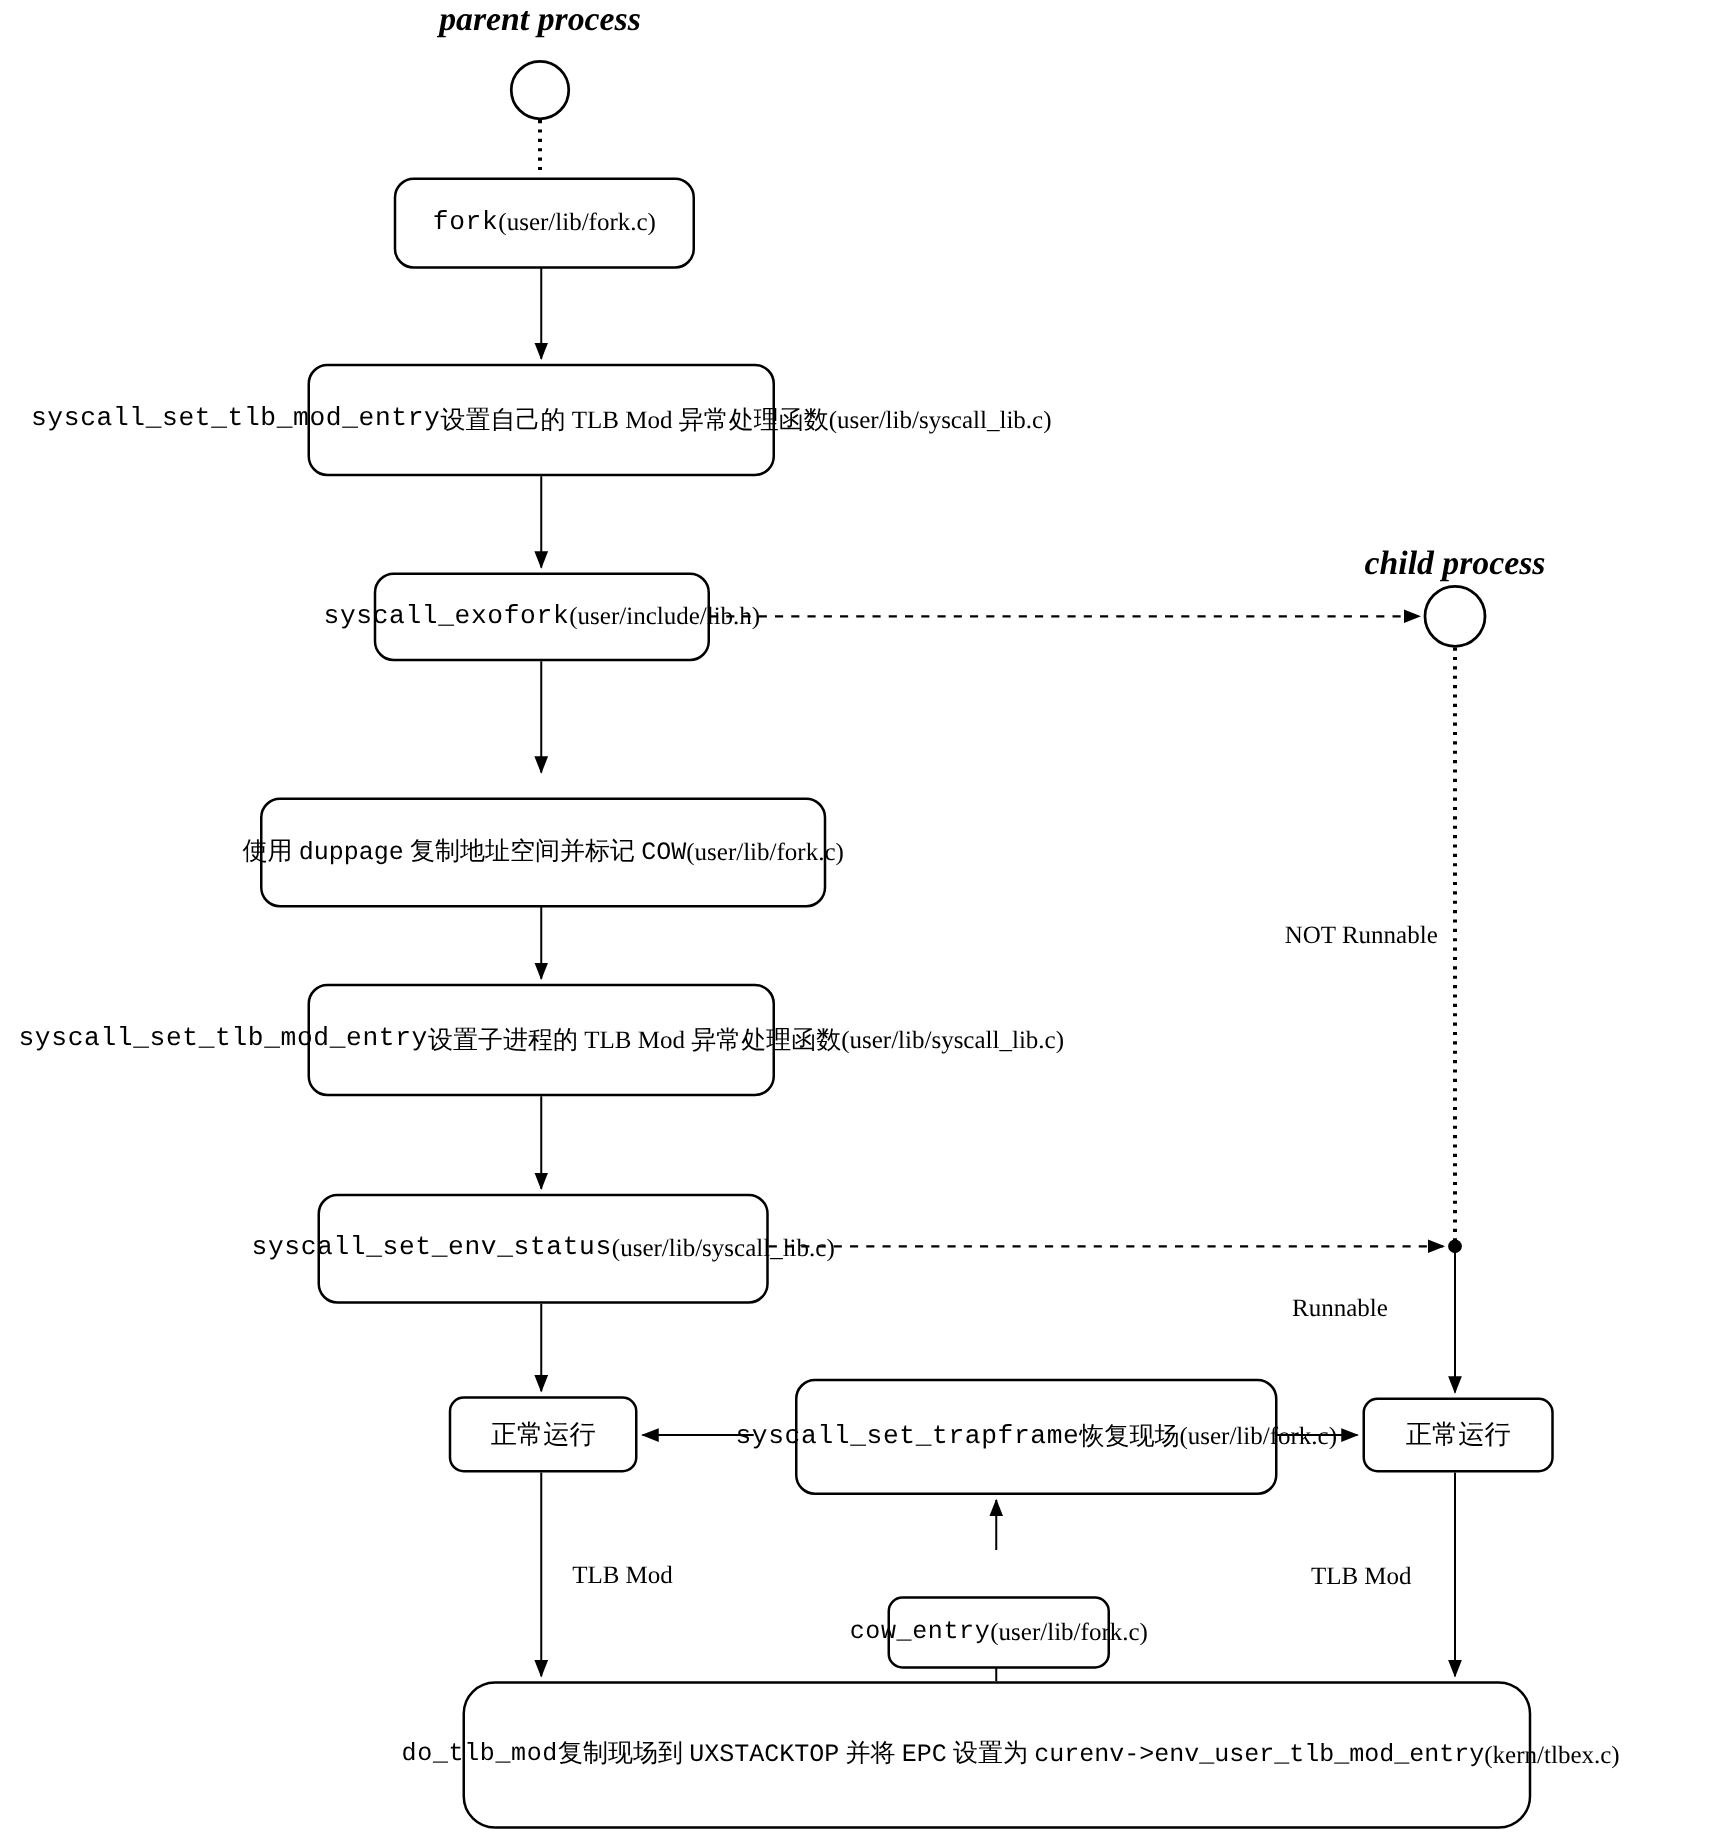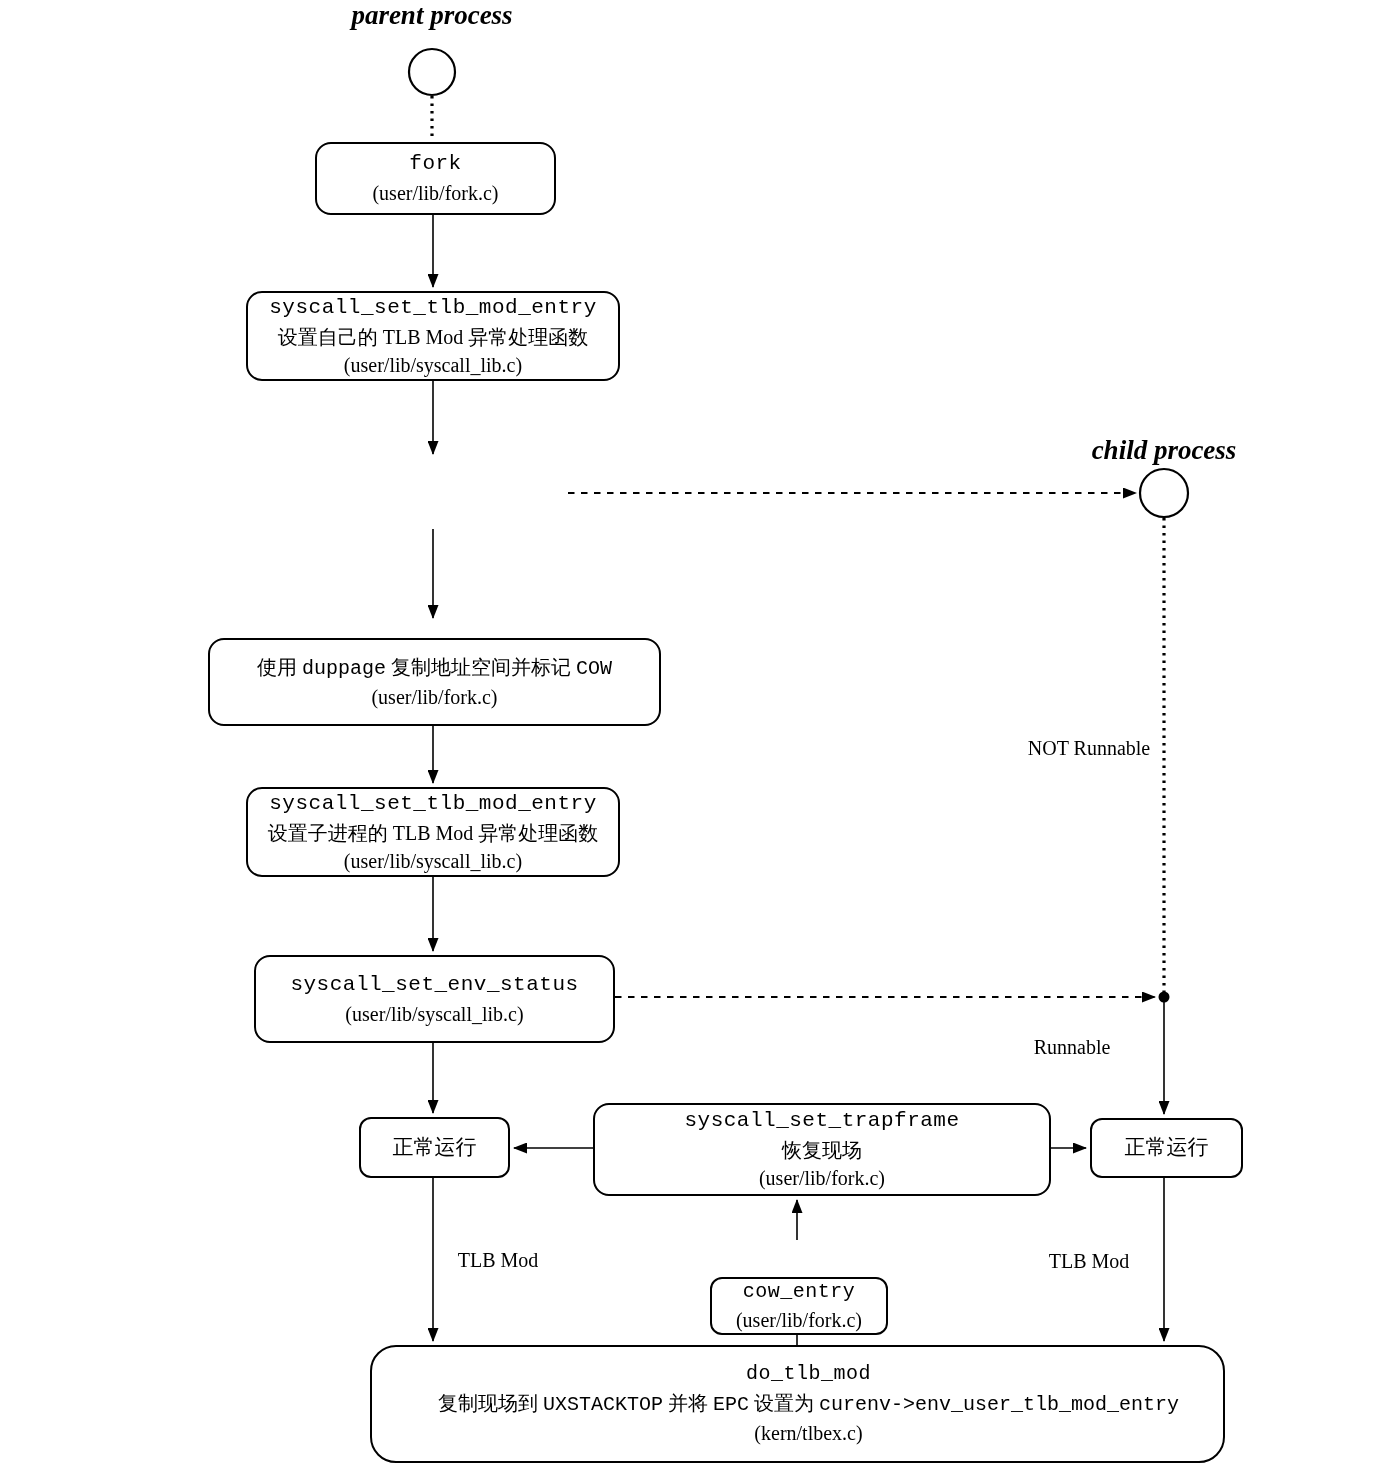--- a/index.html
+++ b/index.html
@@ -3,21 +3,21 @@
 <meta charset="utf-8">
 <style>
   html,body{margin:0;padding:0;background:#ffffff;}
   .canvas{
     position:relative;width:1386px;height:1472px;background:#ffffff;
     font-family:"Liberation Serif", serif;color:#000;overflow:hidden;
   }
   .wires{position:absolute;left:0;top:0;width:1386px;height:1472px;}
   .node{
     position:absolute;box-sizing:border-box;border:2px solid #000;border-radius:16px;
-    background:#fff;display:flex;flex-direction:column;align-items:center;justify-content:center;
+    background:#fff;display:flex;align-items:center;justify-content:center;
     text-align:center;line-height:1.42;
   }
   .node.bigr{border-radius:26px;}
   .node.smallr{border-radius:12px;}
   .t{white-space:nowrap;}
   .mono{font-family:"Liberation Mono","DejaVu Sans Mono",monospace;font-size:21px;letter-spacing:.5px;}
   .serif{font-family:"Liberation Serif",serif;font-size:20px;}
   .cjk{font-family:"Liberation Serif",serif;font-size:20px;}
   .mix .mono{font-size:20px;letter-spacing:0;}
   .lbl{position:absolute;font-size:20px;white-space:nowrap;transform:translateX(-50%);}
@@ -75,20 +75,24 @@
     <div class="t mono">fork</div>
     <div class="t serif">(user/lib/fork.c)</div>
   </div>
 
   <div class="node" style="left:246px;top:291px;width:374px;height:90px;">
     <div class="t mono">syscall_set_tlb_mod_entry</div>
     <div class="t cjk">设置自己的  TLB Mod  异常处理函数</div>
     <div class="t serif">(user/lib/syscall_lib.c)</div>
   </div>
 
+  <div class="node" style="left:299px;top:458px;width:269px;height:71px;">
+    <div class="t mono">syscall_exofork</div>
+    <div class="t serif">(user/include/lib.h)</div>
+  </div>
 
   <div class="node" style="left:208px;top:638px;width:453px;height:88px;">
     <div class="t cjk mix">
       <span class="cjk">使用 </span><span class="mono">duppage</span><span class="cjk"> 复制地址空间并标记 </span><span class="mono">COW</span>
     </div>
     <div class="t serif">(user/lib/fork.c)</div>
   </div>
 
   <div class="node" style="left:246px;top:787px;width:374px;height:90px;">
     <div class="t mono">syscall_set_tlb_mod_entry</div>
@@ -98,21 +102,21 @@
 
   <div class="node" style="left:254px;top:955px;width:361px;height:88px;">
     <div class="t mono">syscall_set_env_status</div>
     <div class="t serif">(user/lib/syscall_lib.c)</div>
   </div>
 
   <div class="node smallr" style="left:359px;top:1117px;width:151px;height:61px;">
     <div class="t cjk" style="font-size:21px;">正常运行</div>
   </div>
 
-  <div class="node" style="left:593px;top:1103px;width:458px;height:93px;">
+  <div class="node" style="left:636px;top:1103px;width:386px;height:93px;">
     <div class="t mono">syscall_set_trapframe</div>
     <div class="t cjk">恢复现场</div>
     <div class="t serif">(user/lib/fork.c)</div>
   </div>
 
   <div class="node smallr" style="left:1090px;top:1118px;width:153px;height:60px;">
     <div class="t cjk" style="font-size:21px;">正常运行</div>
   </div>
 
   <div class="node smallr" style="left:710px;top:1277px;width:178px;height:58px;">

